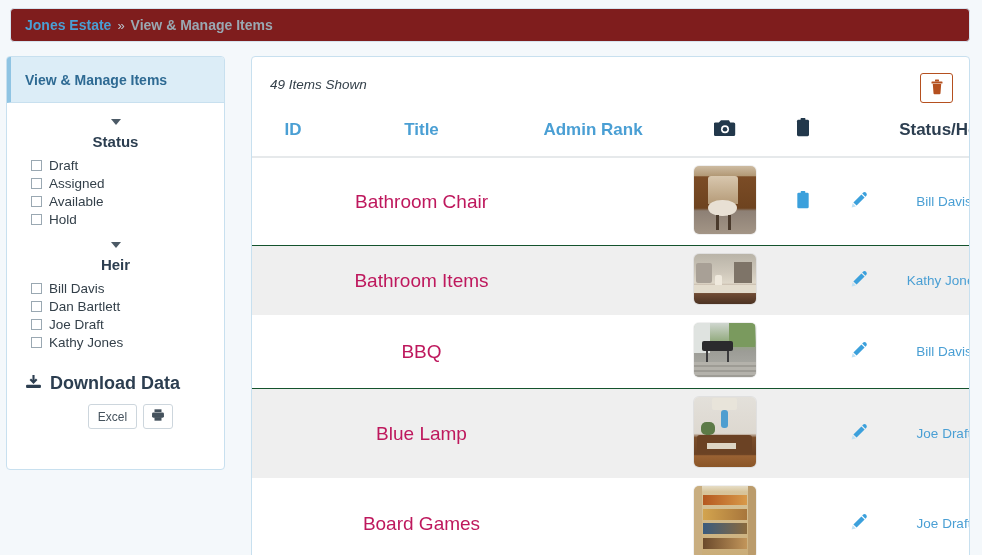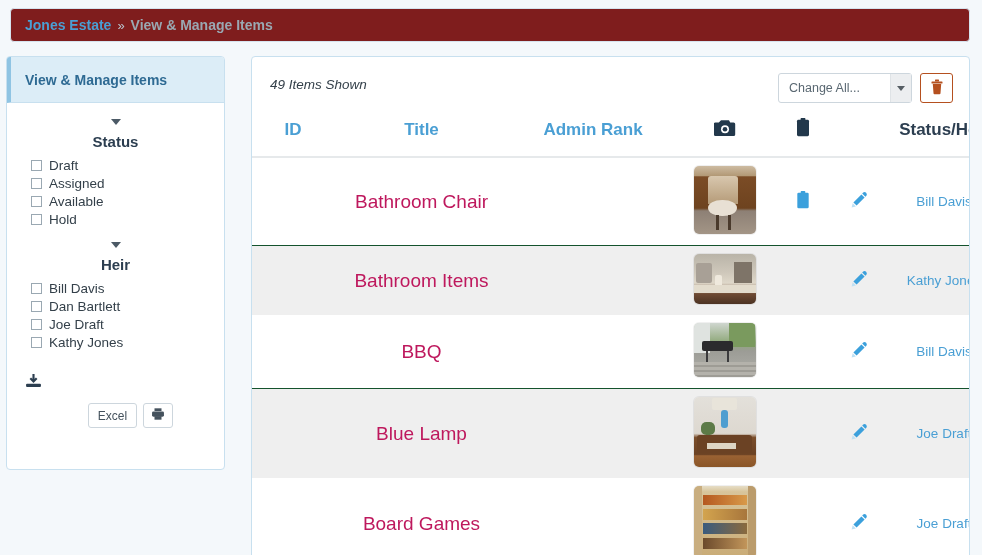--- a/index.html
+++ b/index.html
@@ -348,46 +348,41 @@
         </div>
       </div>
 
       <div class="download-head">
         <span>
           <svg width="17" height="17" viewBox="0 0 16 16" fill="#2c3e50">
             <path d="M8 1 L8 7 M5 5 L8 8 L11 5" stroke="#2c3e50" stroke-width="2" fill="none"></path>
             <rect x="1" y="10" width="14" height="3.2" rx="1"></rect>
           </svg>
         </span>
+        <span class="download-title">Download Data</span>
       </div>
       <div class="dl-btns">
         <button class="btn-sm">Excel</button>
         <button class="btn-sm btn-icon">
           <span>
             <svg width="14" height="14" viewBox="0 0 16 16" fill="#45525d">
               <rect x="4" y="1.5" width="8" height="3.2"></rect>
               <rect x="1.2" y="5" width="13.6" height="6" rx="1.6"></rect>
               <rect x="4" y="10.5" width="8" height="4"></rect>
             </svg>
           </span>
         </button>
       </div>
     </div>
   </div>
 
   <div class="main">
     <div class="main-top">
       <div class="items-shown">49 Items Shown</div>
       <div class="top-controls">
-        <div class="select-wrap">
-          <span class="select-text">Change All...</span>
-          <span class="select-arrow">
-            <span class="arr-tri"></span>
-          </span>
-        </div>
         <div class="trash-btn">
           <span>
             <svg width="14" height="16" viewBox="0 0 14 16" fill="#b5501f">
               <rect x="5" y="0.5" width="4" height="2" rx="0.5"></rect>
               <rect x="1.5" y="2.5" width="11" height="2" rx="0.6"></rect>
               <path d="M2.8 5 h8.4 l-0.7 9.3 a1 1 0 0 1 -1 0.9 h-5 a1 1 0 0 1 -1 -0.9 z"></path>
             </svg>
           </span>
         </div>
       </div>

